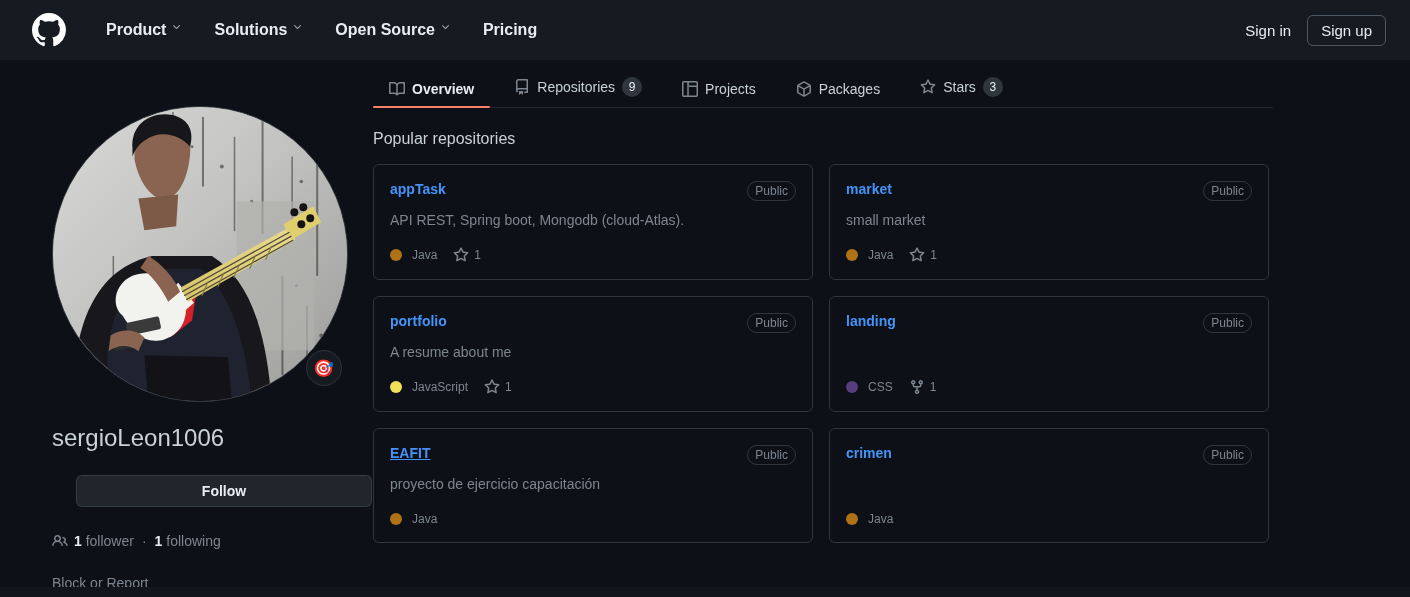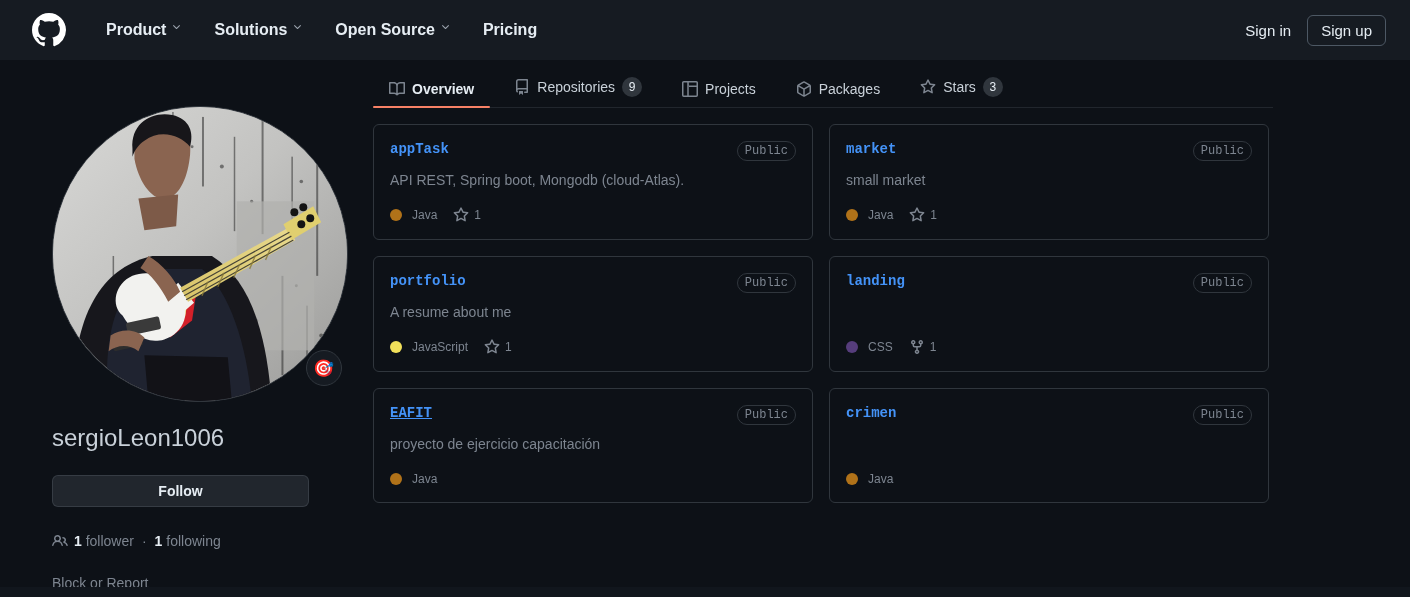--- a/index.html
+++ b/index.html
@@ -133,31 +133,31 @@
   }
   .username {
     margin-top: 22px;
     font-size: 24px;
     color: #c9d1d9;
     font-weight: normal;
     line-height: 1.2;
   }
   .follow-btn {
     margin-top: 22px;
-    width: 257px;
+    width: 296px;
     height: 32px;
     background: #21262d;
     border: 1px solid #8b949e33;
     border-radius: 6px;
     color: #e6edf3;
     font-size: 14px;
     font-weight: bold;
     font-family: "Liberation Sans", sans-serif;
     cursor: pointer;
-    display: flex; align-items: center; justify-content: center;
+    display: flex; align-items: center; justify-content: center; margin-left: 24px;
   }
   .followers {
     margin-top: 26px;
     display: flex; align-items: center; gap: 6px;
     color: #7d8590;
     font-size: 14px;
   }
   .followers .ico { width: 16px; height: 16px; display:block; }
   .followers b { color: #e6edf3; font-weight: bold; }
   .followers .sep { color: #7d8590; margin: 0 2px; }
@@ -237,21 +237,20 @@
     padding: 16px;
     min-height: 115px;
     display: flex;
     flex-direction: column;
   }
   .repo-head {
     display: flex;
     align-items: flex-start;
     justify-content: space-between;
     gap: 12px;
-    font-family: Liberation Mono, monospace;
   }
   .repo-name {
     color: #4493f8;
     font-size: 14px;
     font-weight: bold;
     cursor: pointer;
   }
   .repo-name.hovered { text-decoration: underline; }
   .visibility {
     border: 1px solid #30363d;
@@ -477,20 +476,21 @@
       </div>
       <div class="tab">
         <span class="ico"><svg viewBox="0 0 16 16" width="16" height="16">
               <path fill="#7d8590" d="M8 .25a.75.75 0 0 1 .673.418l1.882 3.815 4.21.612a.75.75 0 0 1 .416 1.279l-3.046 2.97.719 4.192a.751.751 0 0 1-1.088.791L8 12.347l-3.766 1.98a.75.75 0 0 1-1.088-.79l.72-4.194L.818 6.374a.75.75 0 0 1 .416-1.28l4.21-.611L7.327.668A.75.75 0 0 1 8 .25Zm0 2.445L6.615 5.5a.75.75 0 0 1-.564.41l-3.097.45 2.24 2.184a.75.75 0 0 1 .216.664l-.528 3.084 2.769-1.456a.75.75 0 0 1 .698 0l2.77 1.456-.53-3.084a.75.75 0 0 1 .216-.664l2.24-2.183-3.096-.45a.75.75 0 0 1-.564-.41L8 2.694Z"></path>
             </svg></span>
         <span>Stars</span>
         <span class="counter">3</span>
       </div>
     </div>
 
+    <div class="section-title">Popular repositories</div>
 
     <div class="repo-grid">
 
       <div class="repo-card">
         <div class="repo-head">
           <span class="repo-name">appTask</span>
           <span class="visibility">Public</span>
         </div>
         <div class="repo-desc">API REST, Spring boot, Mongodb (cloud-Atlas).</div>
         <div class="repo-meta">

